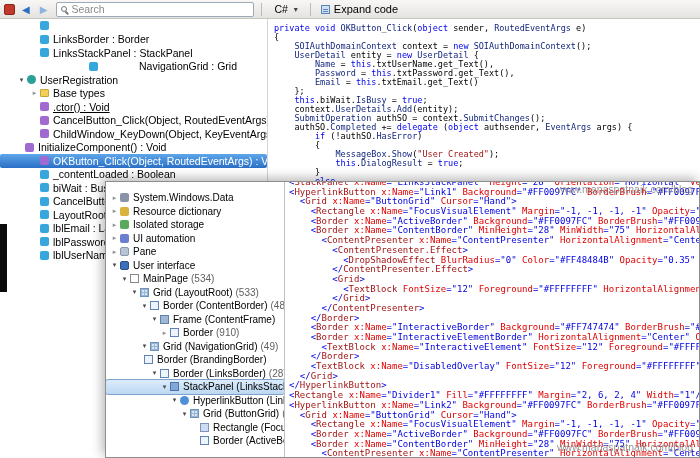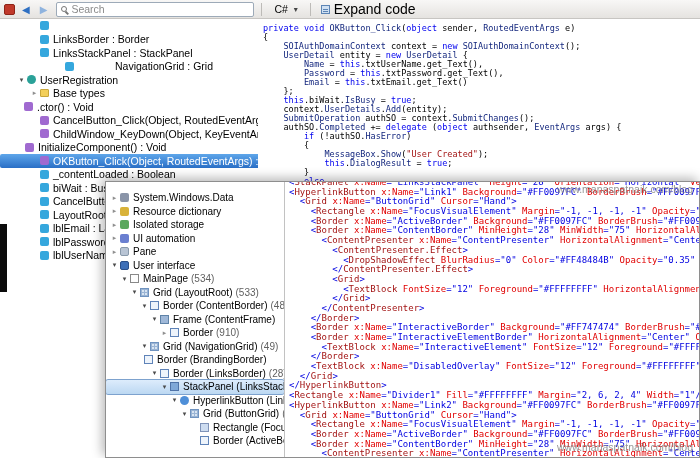--- a/index.html
+++ b/index.html
@@ -26,21 +26,21 @@
     display:flex; align-items:center; padding:0 3px; margin-left:2px;
   }
   .mag { width:6px; height:6px; border:1.5px solid #777; border-radius:50%; position:relative; margin:0 4px 0 1px; flex:none; }
   .mag::after { content:""; position:absolute; width:4px; height:1.5px; background:#777; transform:rotate(45deg); right:-3px; bottom:-2px; }
   .search-ph { color:#8a8a8a; font-size:10.5px; }
   .tb-sep { width:1px; height:13px; background:#bdbbb8; margin:0 3px; flex:none; }
   .combo { display:flex; align-items:center; gap:6px; padding:1px 5px; font-size:10.5px; }
   .dda { font-size:8px; color:#444; }
   .exp-icon { width:9px; height:9px; border:1px solid #5c84b4; background:#cfe0f2; position:relative; flex:none; }
   .exp-icon::after { content:""; position:absolute; left:1px; top:3px; width:5px; height:1px; background:#5c84b4; box-shadow:0 2px 0 #5c84b4; }
-  .tb-label { font-size:14px; }
+  .tb-label { font-size:11px; }
 
   
   .refl-tree { position:absolute; left:0; top:19px; width:268px; height:243px; overflow:hidden; border-right:1px solid #d4d4d4; background:#fff; }
   .trow { display:flex; align-items:center; height:13.5px; white-space:nowrap; font-size:10.5px; }
   .exp { width:9px; flex:none; text-align:center; font-size:7px; color:#4a4a4a; font-family:"DejaVu Sans", sans-serif; }
   .exp.collapsed { color:#909090; }
   .ic { width:9px; height:9px; flex:none; margin:0 4px 0 1px; border-radius:2px; }
   .lbl { white-space:pre; }
   .cnt { margin-left:3px; color:#606060; }
   .refl-tree .sel { background:linear-gradient(#5ea6ea,#2a6fc6); color:#fff; border-radius:2px; }
@@ -60,21 +60,21 @@
   .ic-page        { background:#fdfdfd; border:1px solid #888; border-radius:0; }
   .ic-grid        { border:1px solid #6f93c0; background:#d7e4f2; background-image:linear-gradient(#9ab4d4 1px,transparent 1px),linear-gradient(90deg,#9ab4d4 1px,transparent 1px); background-size:3px 3px; border-radius:0; }
   .ic-border      { background:#eef4fb; border:1px solid #5f83b8; border-radius:0; }
   .ic-stackpanel  { background:#7fa8d8; border:1px solid #4f73a8; border-radius:0; }
   .ic-hyperlink   { background:#4f8fd8; border-radius:50%; }
   .ic-rectangle   { background:#cddcf0; border:1px solid #7f93b8; border-radius:0; }
   .ic-frame       { background:#9fb8d8; border:1px solid #5f83a8; border-radius:0; }
 
   
   .code-pane {
-    position:absolute; left:258px; top:19px; width:431px; height:243px; overflow:hidden; background:#fff;
+    position:absolute; left:269px; top:19px; width:431px; height:243px; overflow:hidden; background:#fff;
     font-family:"DejaVu Sans Mono", monospace; font-size:8.5px; line-height:9px; padding:5px 0 0 5px;
   }
   .cl { white-space:pre; height:9px; }
   .kw  { color:#0000ee; }
   .typ { color:#14277e; }
   .str { color:#a31515; }
 
   
   .bottom-window {
     position:absolute; left:105px; top:181px; width:595px; height:277px; background:#fff;
@@ -135,36 +135,36 @@
       <div class="trow" style="padding-left: 30px;">
         <span class="exp glyph"></span>
         <span class="ic ic-field"></span>
         <span class="lbl">LinksBorder : Border</span>
       </div>
       <div class="trow" style="padding-left: 30px;">
         <span class="exp glyph"></span>
         <span class="ic ic-field"></span>
         <span class="lbl">LinksStackPanel : StackPanel</span>
       </div>
-      <div class="trow" style="padding-left: 18px; gap: 37px;">
+      <div class="trow" style="padding-left: 42px; gap: 37px;">
         <span class="exp glyph"></span>
         <span class="ic ic-field"></span>
         <span class="lbl">NavigationGrid : Grid</span>
       </div>
       <div class="trow" style="padding-left: 17px;">
         <span class="exp glyph">▾</span>
         <span class="ic ic-class"></span>
         <span class="lbl">UserRegistration</span>
       </div>
       <div class="trow" style="padding-left: 30px;">
         <span class="exp glyph collapsed">▸</span>
         <span class="ic ic-folder"></span>
         <span class="lbl">Base types</span>
       </div>
-      <div class="trow" style="padding-left: 14px;">
+      <div class="trow" style="padding-left: 30px; text-decoration: underline;">
         <span class="exp glyph"></span>
         <span class="ic ic-method"></span>
         <span class="lbl">.ctor() : Void</span>
       </div>
       <div class="trow" style="padding-left: 30px;">
         <span class="exp glyph"></span>
         <span class="ic ic-method"></span>
         <span class="lbl">CancelButton_Click(Object, RoutedEventArgs) : Void</span>
       </div>
       <div class="trow" style="padding-left: 30px;">

